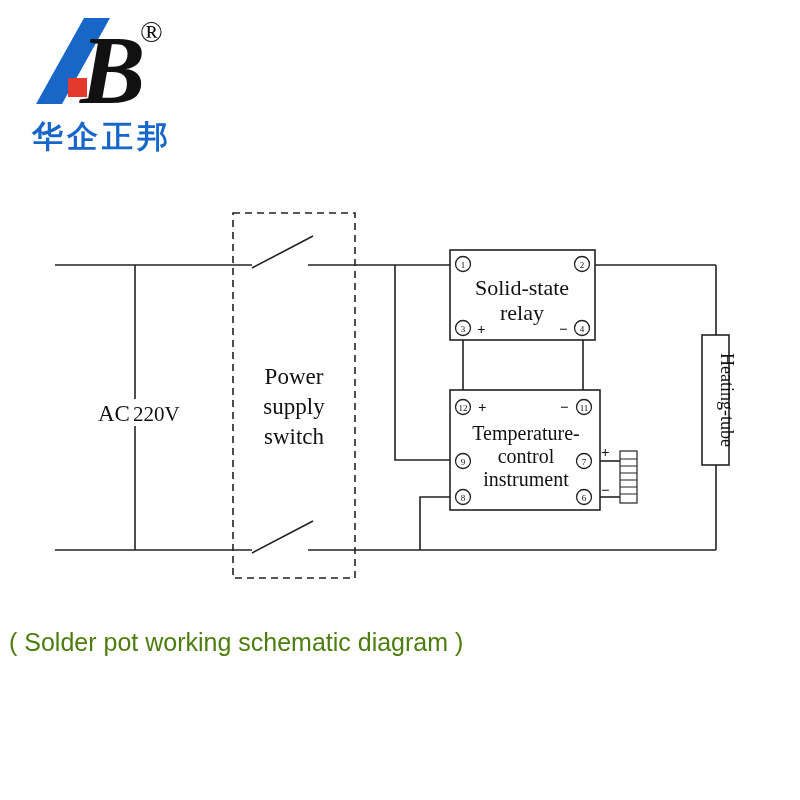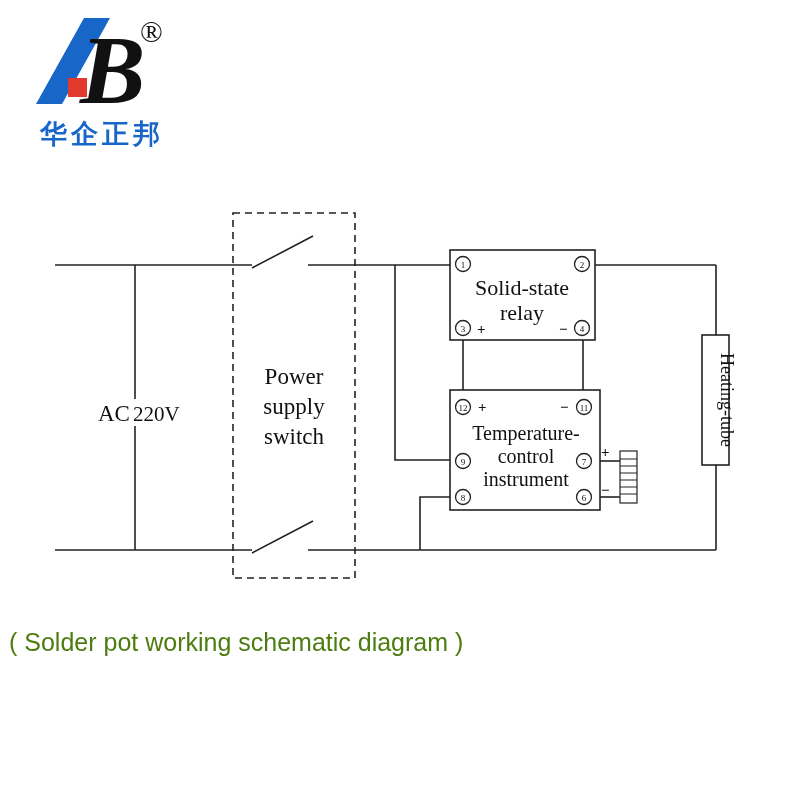--- a/index.html
+++ b/index.html
@@ -1,20 +1,20 @@
 <!DOCTYPE html>
 <html><head>
 <meta charset="utf-8">
 <style>
   html,body{margin:0;padding:0;background:#ffffff;}
   .page{position:relative;width:800px;height:800px;background:#ffffff;overflow:hidden;
         font-family:"Liberation Serif", serif;}
   .logo{position:absolute;left:22px;top:8px;width:160px;height:150px;}
   .logo-cn{position:absolute;left:0px;top:108px;width:160px;text-align:center;
-           font-family:Liberation Serif, serif;font-weight:bold;font-size:27px;
+           font-family:Liberation Serif, serif;font-weight:bold;font-size:31px;
            letter-spacing:4px;color:#1766c8;}
   .schematic{position:absolute;left:0;top:0;}
   .caption{position:absolute;left:0;top:628px;width:800px;text-align:left;
            font-family:"Liberation Sans", sans-serif;font-size:25px;color:#4d7c0f;padding-left:9px;}
   svg text{font-family:"Liberation Serif", serif;fill:#111;}
   svg .term-num{font-size:9px;}
   svg .sign{font-size:15px;font-weight:bold;}
 </style>
 </head>
 <body>

